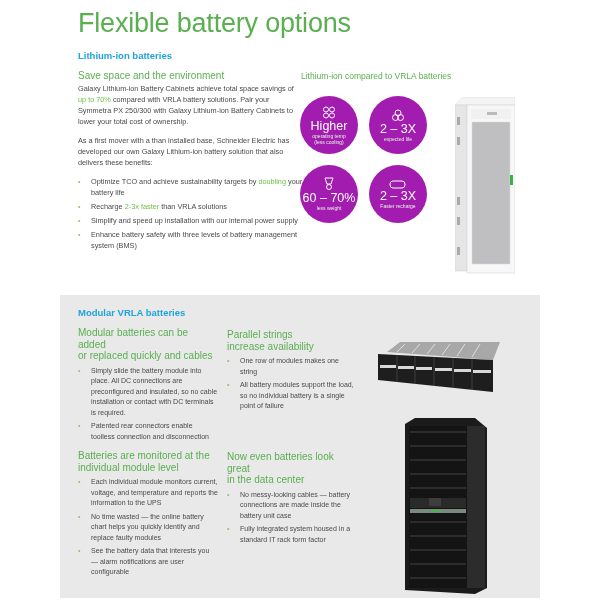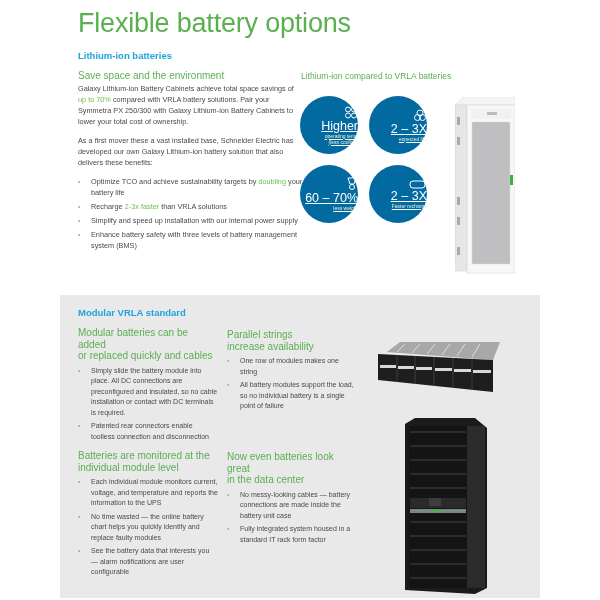--- a/index.html
+++ b/index.html
@@ -15,21 +15,21 @@
   ul.bullets li { position: relative; padding-left: 13px; font-size: 7.3px; line-height: 11px; color: #4a4a4a; margin-bottom: 3px; }
   ul.bullets li::before { content: "•"; position: absolute; left: 0; top: 0; color: #8dc572; font-size: 7px; }
 
   .li-col { position: absolute; left: 78px; top: 70px; width: 225px; }
   .li-col .sub-green { margin-bottom: 1px; }
   .li-col .para { margin-bottom: 8px; }
   .li-col ul.bullets { margin-top: 4px; }
 
   .cmp-title { position: absolute; left: 301px; top: 71px; font-size: 8.5px; color: #5aaf50; }
 
-  .circle { position: absolute; width: 58px; height: 58px; border-radius: 50%; background: #0369a1; color: #fff; text-align: center; display: flex; flex-direction: column; align-items: flex-end; justify-content: center; text-decoration: underline; }
+  .circle { position: absolute; width: 58px; height: 58px; border-radius: 50%; background: #a21caf; color: #fff; text-align: center; display: flex; flex-direction: column; align-items: center; justify-content: center; }
   .circle .big { font-size: 12.5px; line-height: 13px; }
   .circle .small { font-size: 5px; line-height: 6px; color: #e8f5e2; }
   .circle svg { display: block; margin-bottom: 1px; }
 
   .cabinet-white { position: absolute; left: 455px; top: 97px; width: 60px; height: 178px; }
 
   .gray-panel { position: absolute; left: 60px; top: 295px; width: 480px; height: 303px; background: #e9e9ea; }
   .vrla-col1 { position: absolute; left: 78px; top: 327px; width: 140px; }
   .vrla-col2 { position: absolute; left: 227px; top: 329px; width: 130px; }
   .vrla-col1 .sub-green, .vrla-col2 .sub-green { margin-bottom: 4px; }
@@ -42,21 +42,21 @@
 </head>
 <body>
 
 <h1 class="title">Flexible battery options</h1>
 
 <div class="section-label" style="left:78px; top:50px;">Lithium-ion batteries</div>
 
 <div class="li-col">
   <div class="sub-green">Save space and the environment</div>
   <p class="para"><span>Galaxy Lithium-ion Battery Cabinets achieve total space savings of </span><span class="hl">up to 70%</span><span> compared with VRLA battery solutions. Pair your Symmetra PX 250/300 with Galaxy Lithium-ion Battery Cabinets to lower your total cost of ownership.</span></p>
-  <p class="para">As a first mover these a vast installed base, Schneider Electric has developed our own Galaxy Lithium-ion battery solution that also delivers these benefits:</p>
+  <p class="para">As a first mover with a than installed base, Schneider Electric has developed our own Galaxy Lithium-ion battery solution that also delivers these benefits:</p>
   <ul class="bullets">
     <li><span>Optimize TCO and achieve sustainability targets by </span><span class="hl">doubling</span><span> your battery life</span></li>
     <li><span>Recharge </span><span class="hl">2-3x faster</span><span> than VRLA solutions</span></li>
     <li><span>Simplify and speed up installation with our internal power supply</span></li>
     <li><span>Enhance battery safety with three levels of battery management system (BMS)</span></li>
   </ul>
 </div>
 
 <div class="cmp-title">Lithium-ion compared to VRLA batteries</div>
 
@@ -114,21 +114,21 @@
   <rect x="17" y="25" width="38" height="142" fill="#bfbfc1" stroke="#dcdcdc" stroke-width="0.5"></rect>
   <rect x="55" y="78" width="3" height="10" fill="#3cb043"></rect>
   <rect x="2" y="20" width="3" height="8" fill="#aaa"></rect>
     <rect x="2" y="40" width="3" height="8" fill="#aaa"></rect>
   <rect x="2" y="100" width="3" height="8" fill="#aaa"></rect>
     <rect x="2" y="120" width="3" height="8" fill="#aaa"></rect>
   <rect x="2" y="150" width="3" height="8" fill="#aaa"></rect>
 </svg>
 
 <div class="gray-panel"></div>
-<div class="section-label" style="left:78px; top:307px;">Modular VRLA standard</div>
+<div class="section-label" style="left:78px; top:307px;">Modular VRLA batteries</div>
 
 <div class="vrla-col1">
   <div>
     <div class="sub-green">
         <div>Modular batteries can be added</div>
         <div>or replaced quickly and cables</div>
       </div>
     <ul class="bullets">
       <li>Simply slide the battery module into place. All DC connections are preconfigured and insulated, so no cable installation or contact with DC terminals is required.</li>
       <li>Patented rear connectors enable toolless connection and disconnection</li>

